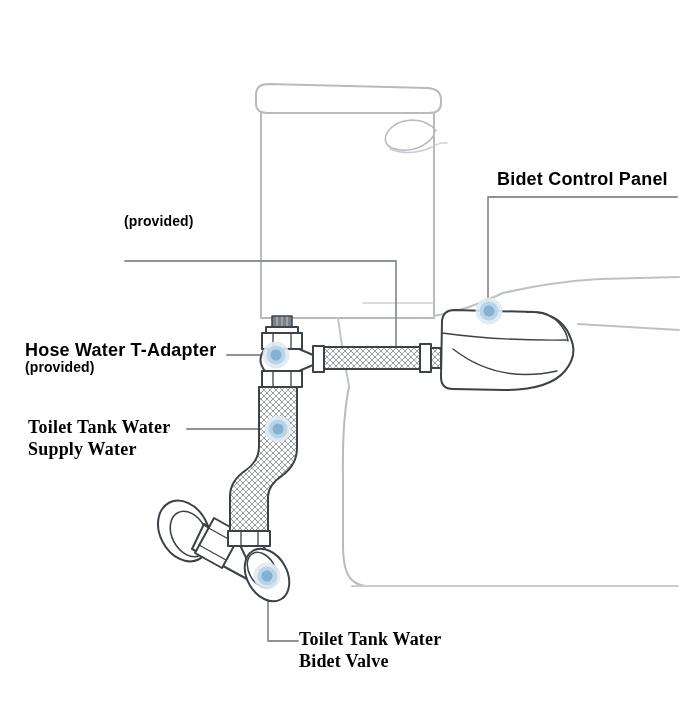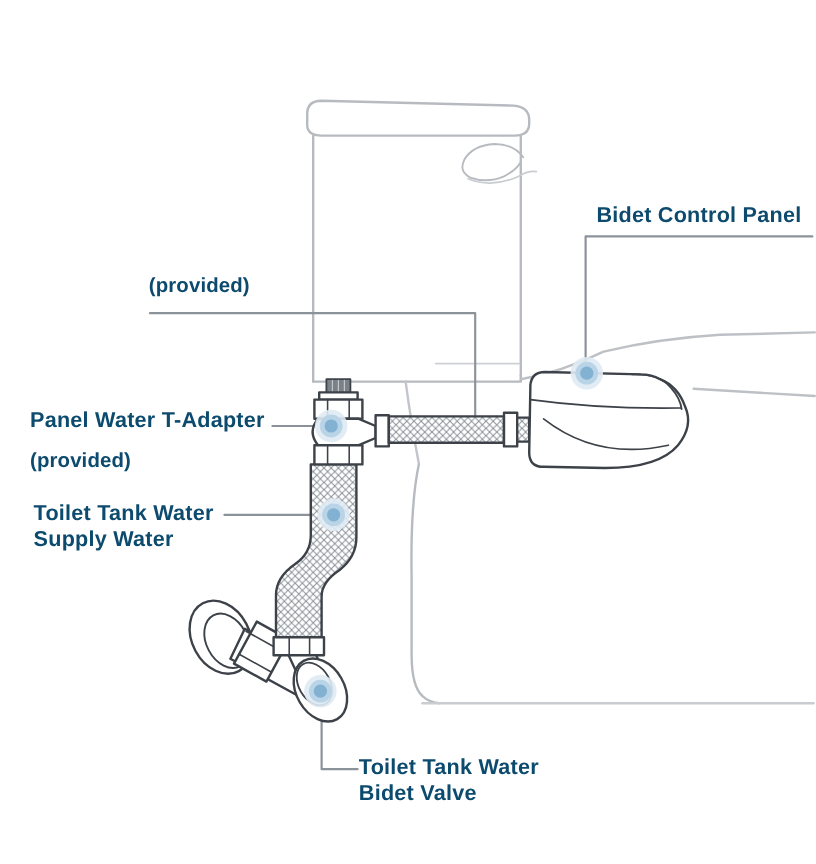--- a/index.html
+++ b/index.html
@@ -2,25 +2,25 @@
 <html><head>
 <meta charset="utf-8">
 <style>
   html,body{margin:0;padding:0;background:#ffffff;}
   .stage{
     position:relative;width:680px;height:720px;background:#ffffff;overflow:hidden;
     font-family:"Liberation Sans",sans-serif;
   }
   .stage svg{position:absolute;left:0;top:0;}
   .lbl{
-    position:absolute;color:#0c4a6e;font-weight:700;white-space:nowrap;
+    position:absolute;color:#000000;font-weight:700;white-space:nowrap;
     font-size:18px;line-height:21px;letter-spacing:.2px;
   }
-  .lbl .note{display:block;font-size:17px;line-height:13px;letter-spacing:.1px;margin-top:16px;}
-  .lbl.two-line{line-height:22px;}
+  .lbl .note{display:block;font-size:14px;line-height:13px;letter-spacing:.1px;margin-top:0;}
+  .lbl.two-line{line-height:22px;font-family:Liberation Serif, serif;}
   #lbl-cold-water-hose{left:124px;top:215px;}
   #lbl-bidet-control-panel{left:497px;top:169px;}
   #lbl-t-adapter{left:25px;top:340px;}
   #lbl-supply-hose{left:28px;top:416px;}
   #lbl-supply-valve{left:299px;top:628px;}
 </style>
 </head>
 <body>
 
 <div class="stage">
@@ -134,21 +134,21 @@
 
   <div class="lbl" id="lbl-cold-water-hose">
     <span class="note">(provided)</span>
   </div>
 
   <div class="lbl" id="lbl-bidet-control-panel">
     <span>Bidet Control Panel</span>
   </div>
 
   <div class="lbl" id="lbl-t-adapter">
-    <span>Panel Water T-Adapter</span>
+    <span>Hose Water T-Adapter</span>
     <span class="note">(provided)</span>
   </div>
 
   <div class="lbl two-line" id="lbl-supply-hose">
     <div>Toilet Tank Water</div>
     <div>Supply Water</div>
   </div>
 
   <div class="lbl two-line" id="lbl-supply-valve">
     <div>Toilet Tank Water</div>

